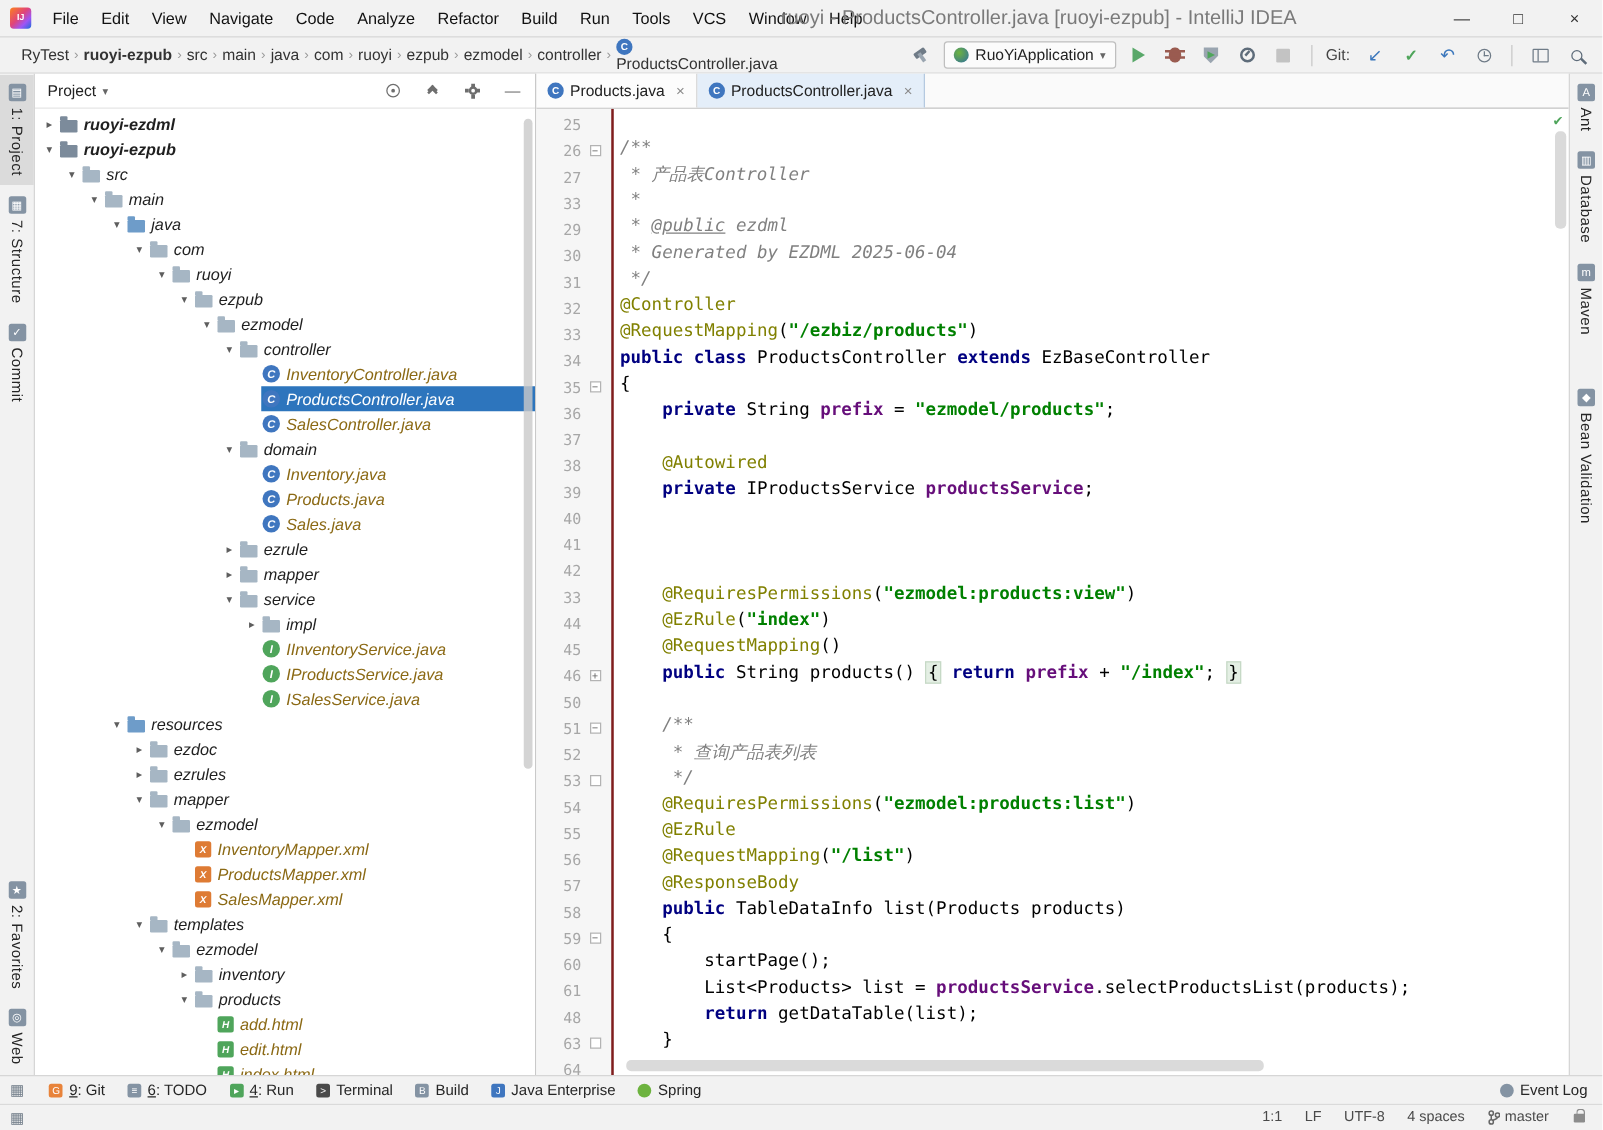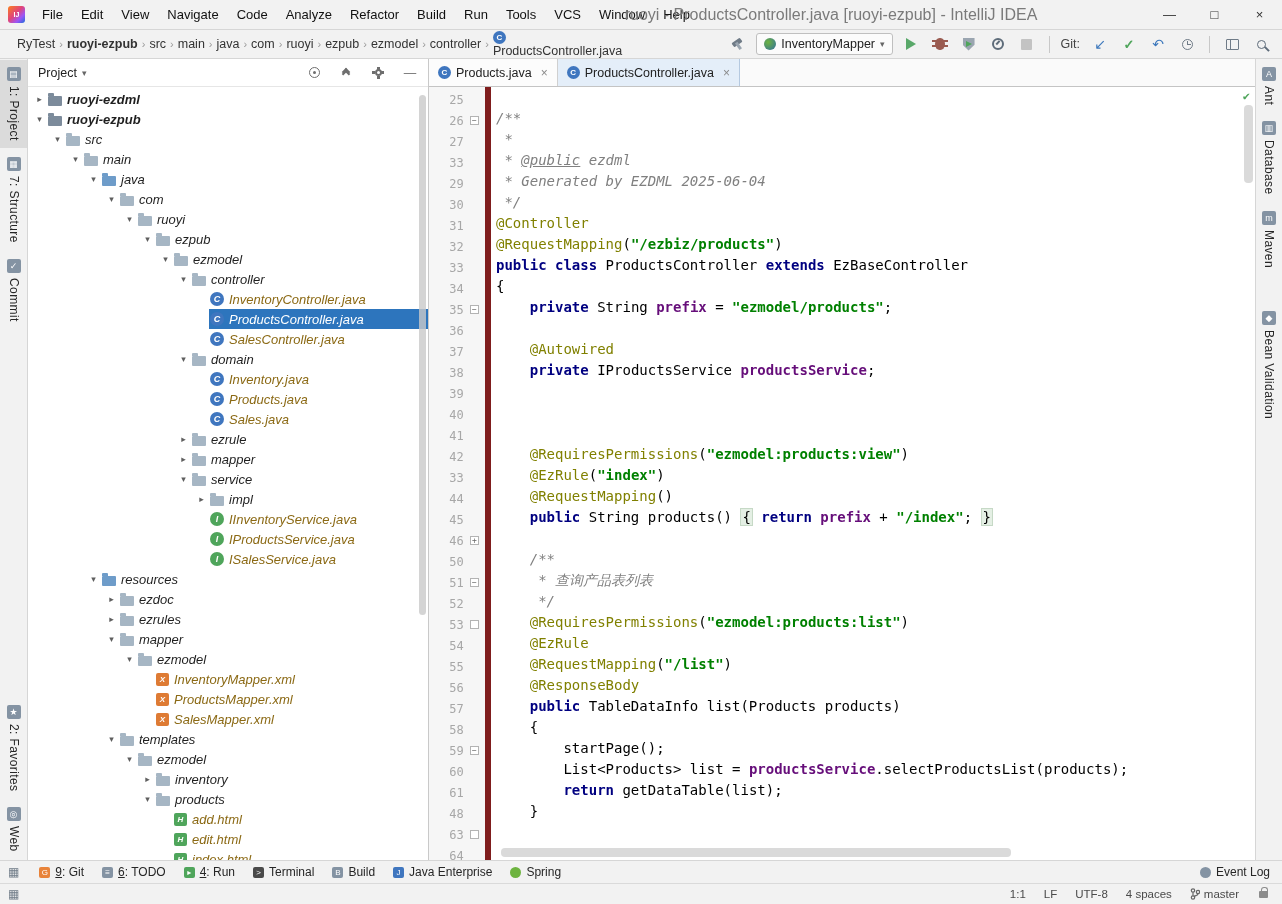--- a/index.html
+++ b/index.html
@@ -105,21 +105,21 @@
   .ico-html{background:#4FA55B;}
   .tree-thumb{position:absolute;right:2px;top:36px;width:7px;height:520px;background:#C9C9C9;border-radius:4px;opacity:.8;}
 
   
   .editor-col{flex:1;min-width:0;display:flex;flex-direction:column;background:#fff;}
   .tabbar{height:28px;display:flex;align-items:stretch;border-bottom:1px solid #C4C4C4;background:#FAFAFA;flex:none;}
   .tab{display:flex;align-items:center;gap:5px;padding:0 9px;border-right:1px solid #D0D0D0;font-size:12.5px;background:#FCFCFC;color:#222;}
   .tab.active{background:#E4EEF9;border-right:1px solid #B5C9E0;}
   .tab-x{color:#8a8a8a;font-size:12px;margin-left:4px;}
   .editor{flex:1;display:flex;position:relative;overflow:hidden;font-family:"DejaVu Sans Mono","Liberation Mono",monospace;}
-  .gutter{width:62px;background:#F6F6F6;border-right:6px solid #7f1d1d;flex:none;padding-top:2px;}
+  .gutter{width:62px;background:#F6F6F6;border-right:2px solid #7f1d1d;flex:none;padding-top:2px;}
   .gline{height:21px;display:flex;align-items:center;}
   .gnum{width:36px;text-align:right;color:#A7A7A7;font-size:12px;}
   .gfold{width:22px;display:flex;align-items:center;justify-content:center;}
   .fbox{width:9px;height:9px;border:1px solid #B3B3B3;background:#fff;color:#666;font-size:8px;line-height:7px;text-align:center;}
   .code{flex:1;padding:2px 0 0 5px;overflow:hidden;}
   .cline{height:21px;white-space:pre;font-size:14px;color:#000;}
   .tk-kw{color:#000080;font-weight:bold;}
   .tk-str{color:#008000;font-weight:bold;}
   .tk-ann{color:#808000;}
   .tk-cmt{color:#808080;font-style:italic;}
@@ -201,21 +201,21 @@
       <span class="crumb">controller</span>
       <span class="crumb-sep">›</span>
       <span class="crumb"><span class="fico ico-round ico-class sm">C</span>ProductsController.java</span>
     </div>
   <div class="tb-right">
     <span class="tbtn">
         <span class="i-hammer"></span>
       </span>
     <div class="runcfg">
       <span class="rc-icon"></span>
-      <span>InventoryMapper</span>
+      <span>RuoYiApplication</span>
       <span class="rc-caret">▾</span>
     </div>
     <span class="tbtn">
         <span class="i-play"></span>
       </span>
     <span class="tbtn">
         <span class="i-bug"></span>
       </span>
     <span class="tbtn">
         <span class="i-cov"></span>
@@ -789,20 +789,21 @@
             </span>
           </div>
           <div class="gline">
             <span class="gnum">64</span>
             <span class="gfold"></span>
           </div>
         </div>
       <div class="code" id="code">
           <div class="cline"></div>
           <div class="cline"><span class="tk-cmt">/**</span></div>
+          <div class="cline"><span class="tk-cmt"> * 产品表Controller</span></div>
           <div class="cline"><span class="tk-cmt"> *</span></div>
           <div class="cline"><span class="tk-cmt"> * </span><span class="tk-cmtt">@public</span><span class="tk-cmt"> ezdml</span></div>
           <div class="cline"><span class="tk-cmt"> * Generated by EZDML 2025-06-04</span></div>
           <div class="cline"><span class="tk-cmt"> */</span></div>
           <div class="cline"><span class="tk-ann">@Controller</span></div>
           <div class="cline"><span class="tk-ann">@RequestMapping</span><span class="tk-pl">(</span><span class="tk-str">"/ezbiz/products"</span><span class="tk-pl">)</span></div>
           <div class="cline"><span class="tk-kw">public class</span><span class="tk-pl"> ProductsController </span><span class="tk-kw">extends</span><span class="tk-pl"> EzBaseController</span></div>
           <div class="cline"><span class="tk-pl">{</span></div>
           <div class="cline"><span class="tk-pl">    </span><span class="tk-kw">private</span><span class="tk-pl"> String </span><span class="tk-fld">prefix</span><span class="tk-pl"> = </span><span class="tk-str">"ezmodel/products"</span><span class="tk-pl">;</span></div>
           <div class="cline"></div>

